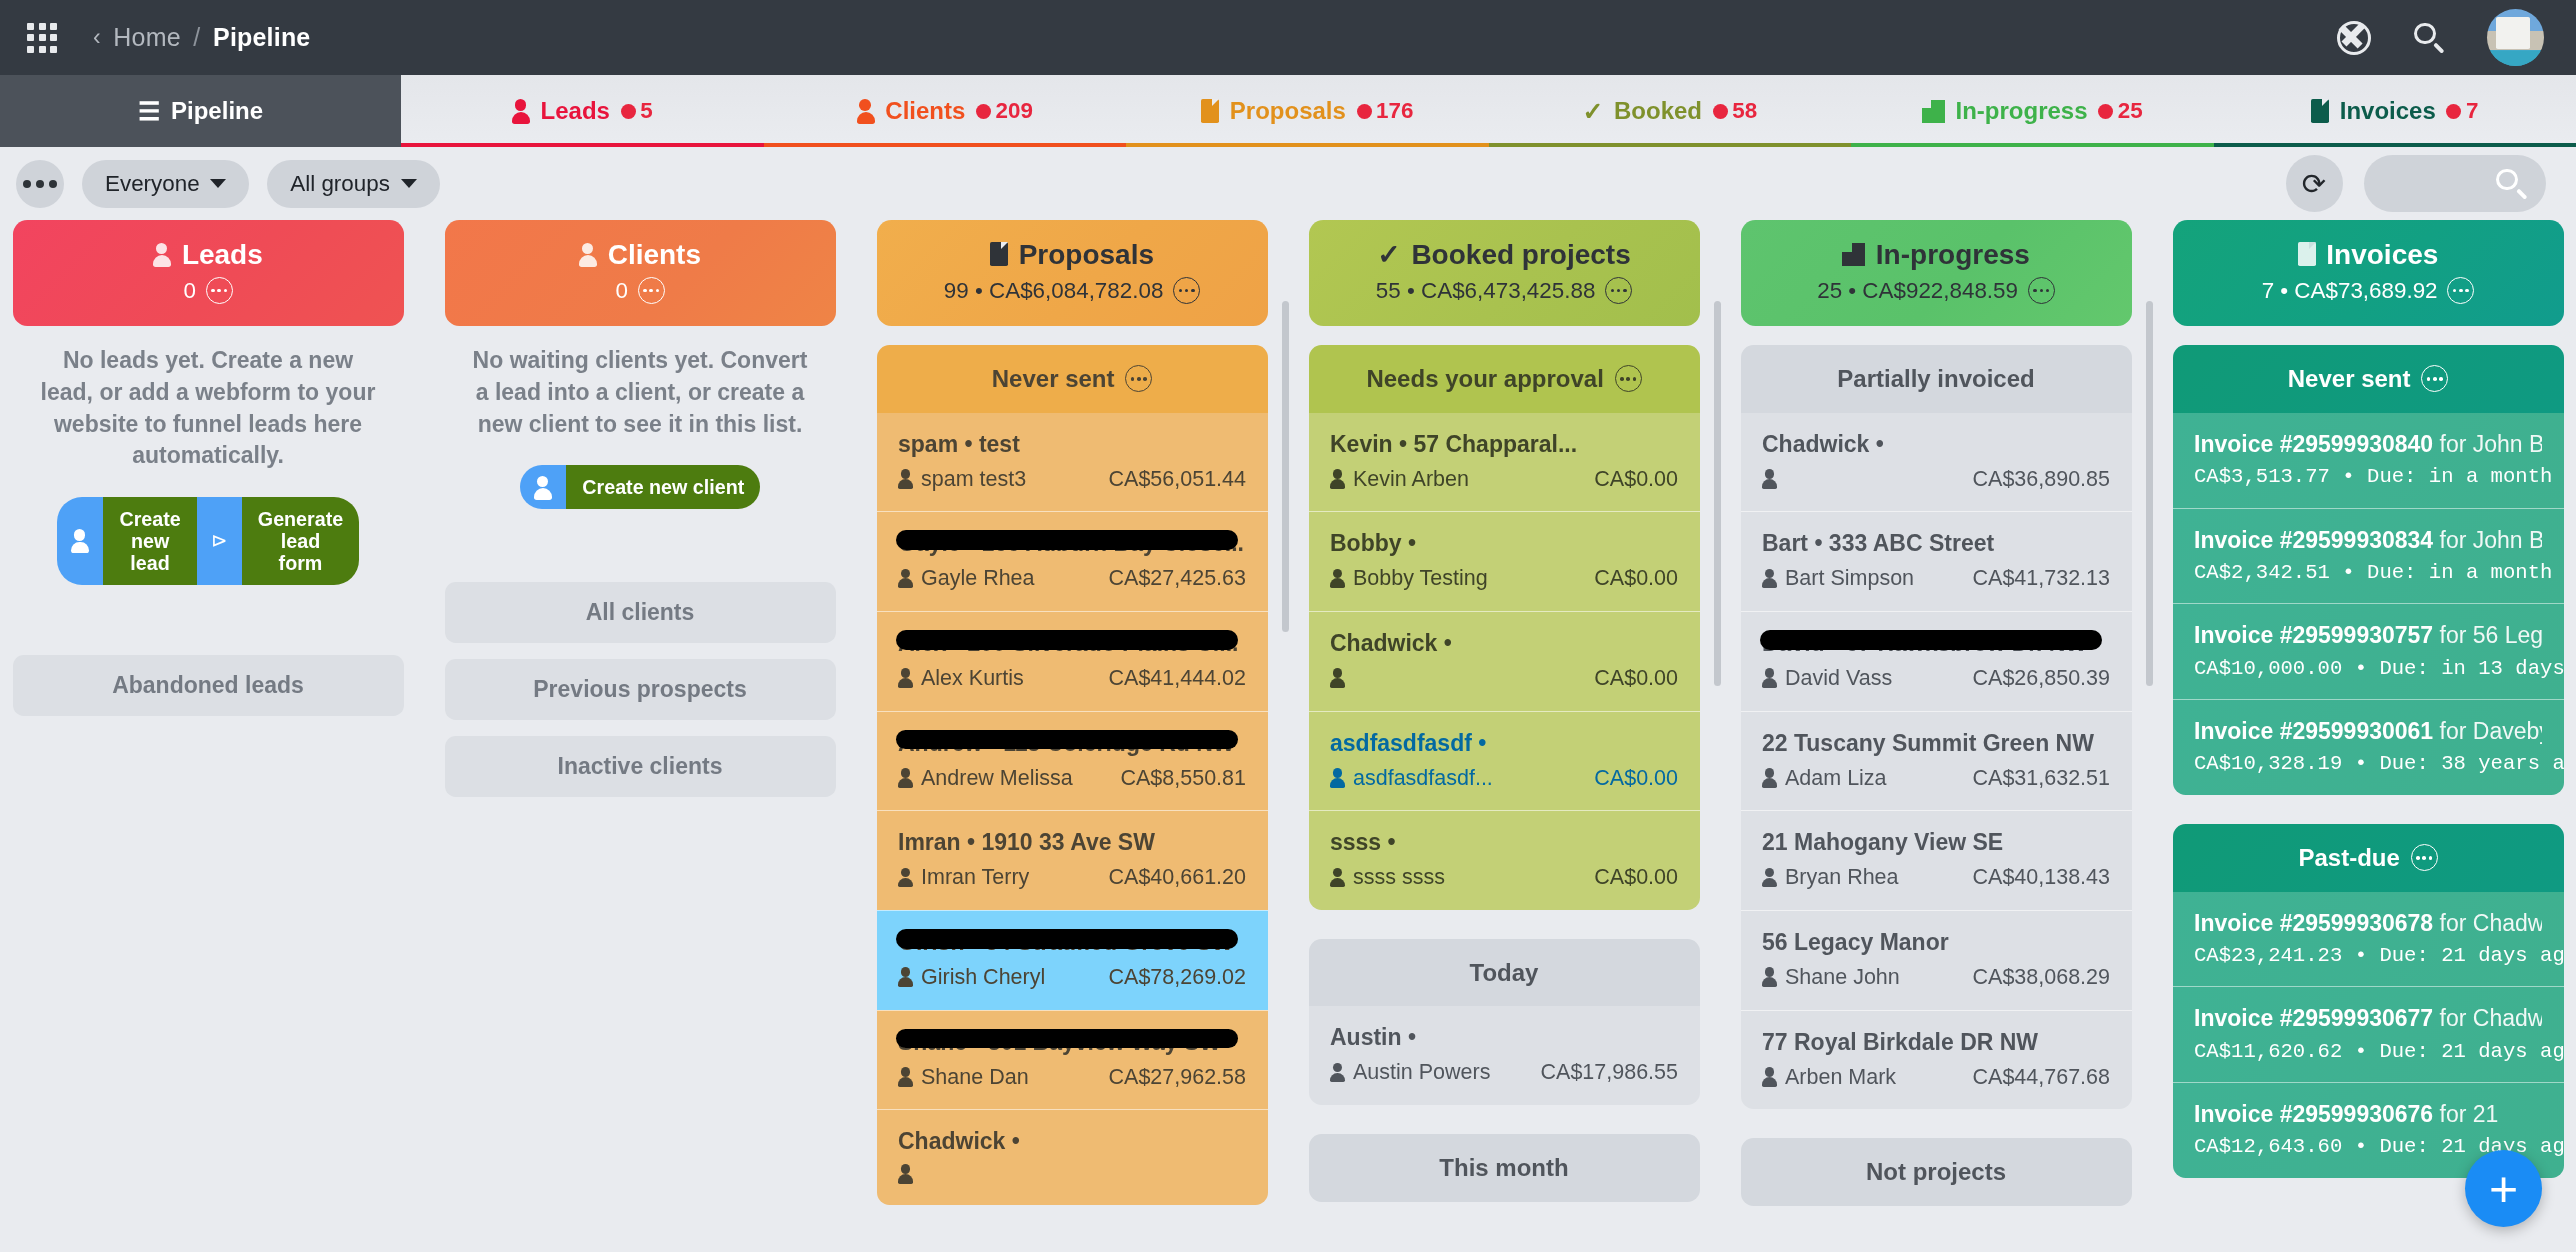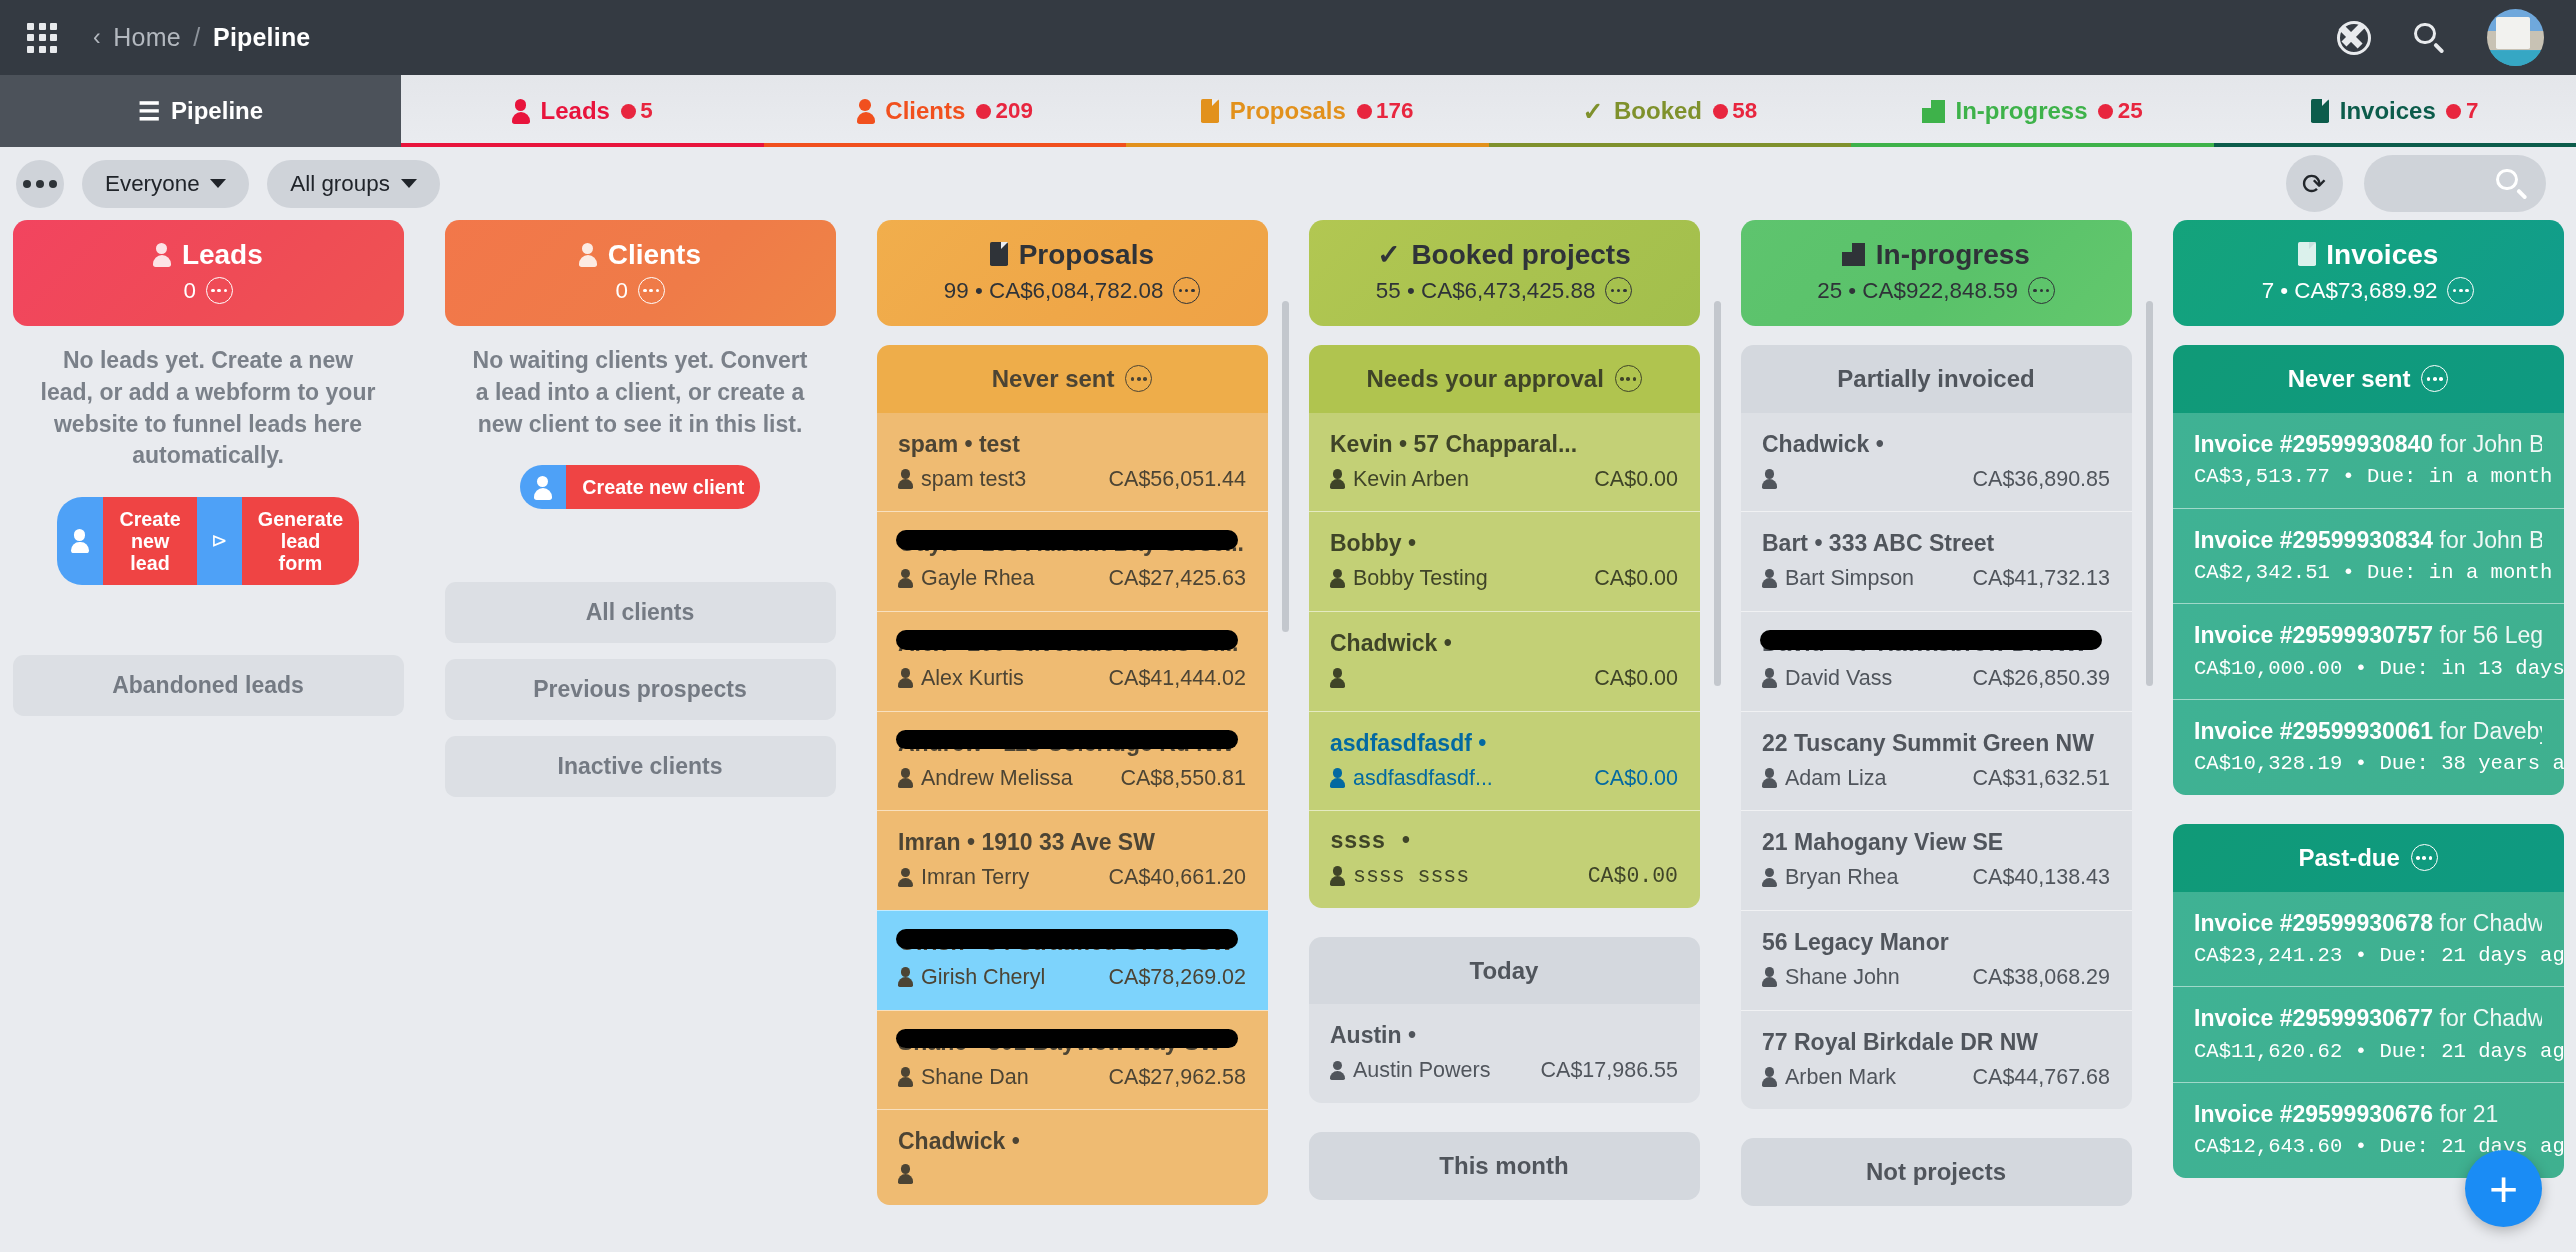--- a/index.html
+++ b/index.html
@@ -119,21 +119,21 @@
 
   .col-body { margin-top: 19.7px; flex: 1 1 auto; overflow: hidden; position:relative; }
 
   
   .empty-text { text-align:center; color:#7a8089; font-size: 23px; font-weight:bold;
     line-height: 1.38; padding: 0 23px; }
   .btn-group { margin: 25px auto 0; display:flex; align-items:stretch;
     border-radius: 25px; overflow:hidden; width: fit-content; cursor:pointer; }
   .btn-icon { background:#4ea1f7; color:#fff; display:flex; align-items:center;
     justify-content:center; padding: 0 14.3px; font-size: 19.7px; }
-  .btn-main { background:#ef4444; color:#fff; font-weight:bold; font-size: 19.7px;
+  .btn-main { background:#4d7c0f; color:#fff; font-weight:bold; font-size: 19.7px;
     line-height:1.12; padding: 10.7px 16px; text-align:center; display:flex;
     align-items:center; justify-content:center; }
   .grey-btn { margin-top: 16px; height: 61px; border-radius: 10.7px; background:#dcdfe4;
     display:flex; align-items:center; justify-content:center; color:#747a83;
     font-size: 23px; font-weight:bold; cursor:pointer; }
 
   
   .group { border-radius: 12.5px; overflow:hidden; margin-bottom: 29px; }
   .group-head { padding: 19.7px 0; text-align:center; font-size: 24px; font-weight: bold;
     display:flex; align-items:center; justify-content:center; gap: 10.7px; }
@@ -540,21 +540,21 @@
           <div class="card" style="background: rgb(195, 208, 118); color: #0369a1;">
             <div class="c-title">asdfasdfasdf •</div>
             <div class="c-row">
               <span class="c-person">
                 <span class="person-glyph"></span>
                 <span>asdfasdfasdf...</span>
               </span>
               <span class="c-amt">CA$0.00</span>
             </div>
           </div>
-          <div class="card" style="background: rgb(195, 208, 118); color: rgb(63, 68, 40); font-family: Liberation Mono, monospace;">
+          <div class="card" style="background: rgb(195, 208, 118); color: rgb(63, 68, 40);">
             <div class="c-title">ssss •</div>
             <div class="c-row">
               <span class="c-person">
                 <span class="person-glyph"></span>
                 <span>ssss ssss</span>
               </span>
               <span class="c-amt">CA$0.00</span>
             </div>
           </div>
         </div>

